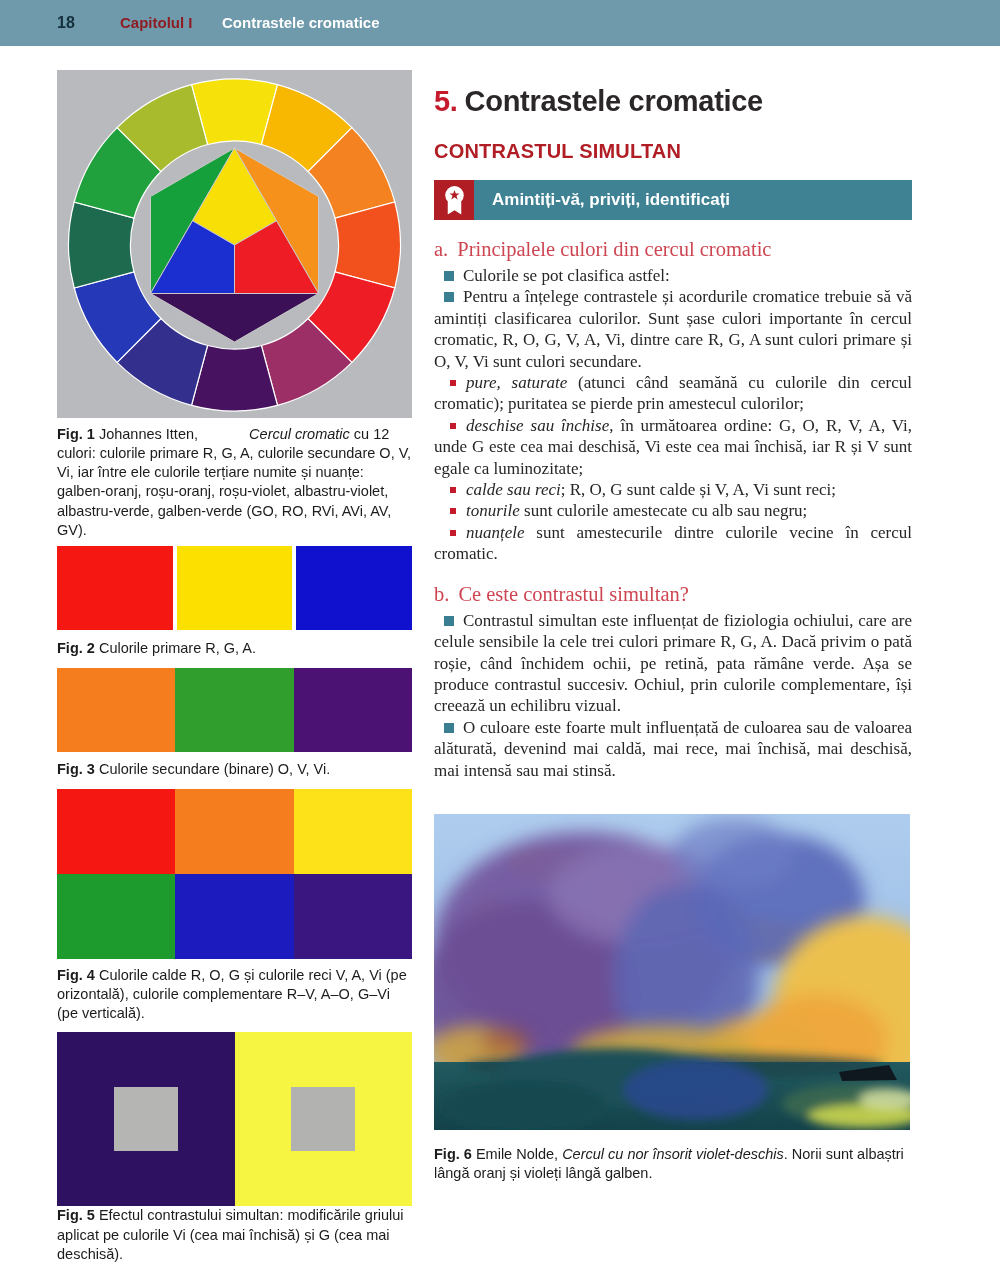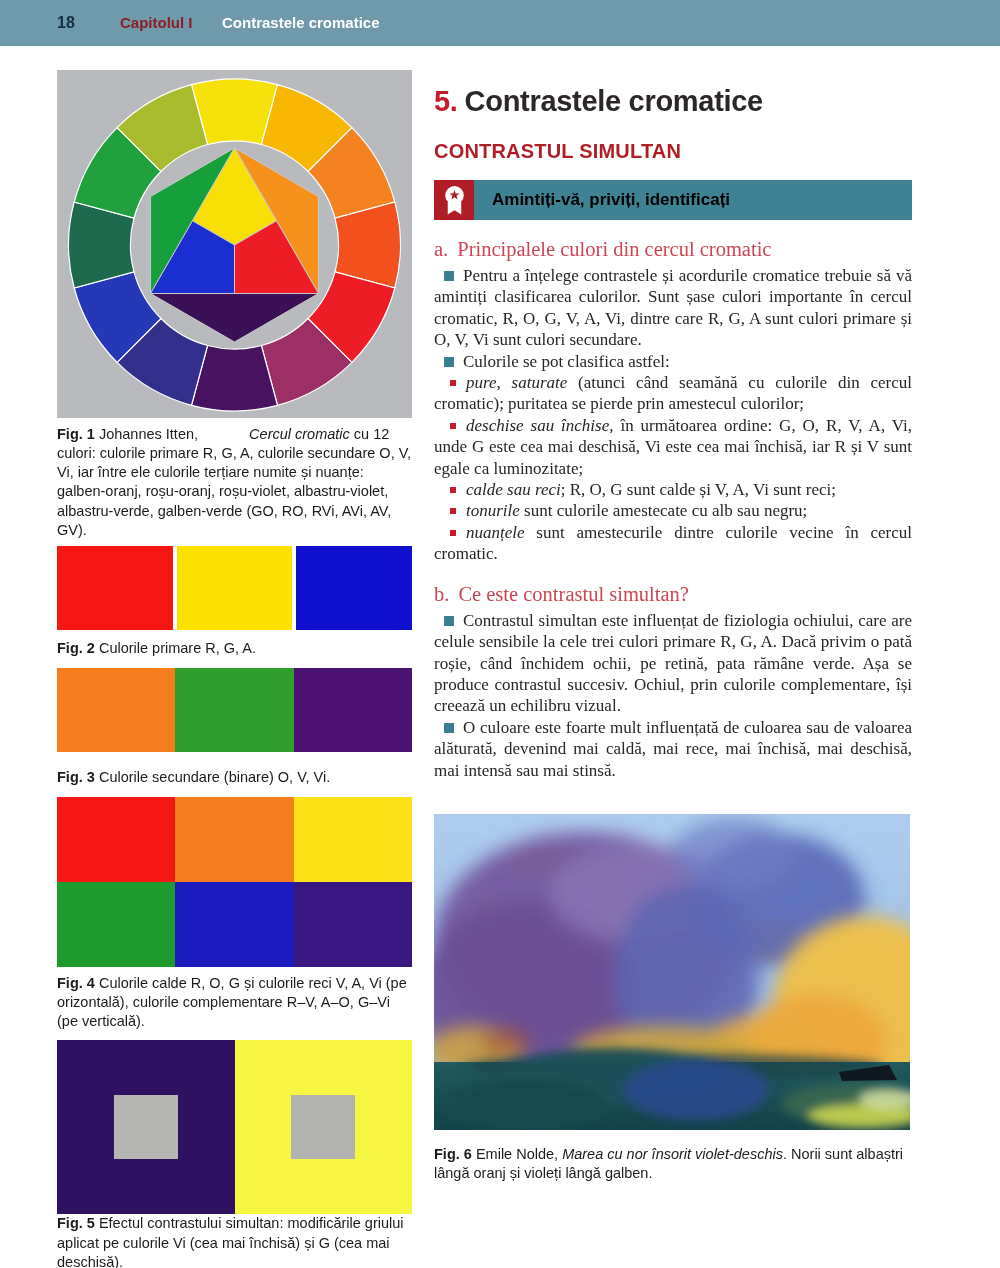--- a/index.html
+++ b/index.html
@@ -17,39 +17,39 @@
   .leftcol{position:absolute;left:57px;top:70px;width:355px}
   .caption{font-size:14.5px;line-height:1.32;color:#1c1c1c}
   .caption strong{font-weight:bold}
   .fig1{width:355px;height:348px;display:block}
   .cap1{margin-top:7px}
   .bars{display:flex;height:84px}
   .bars div{flex:1}
   .fig2{margin-top:6px;gap:4px}
   .cap2{margin-top:9px}
   .fig3{margin-top:10px;gap:0}
-  .cap3{margin-top:16px}
+  .cap3{margin-top:8px}
   .fig4{margin-top:10px}
   .fig4 .row{display:flex;height:85px}
   .fig4 .row div{flex:1}
   .cap4{margin-top:7px}
   .fig5{margin-top:9px;height:174px;display:flex}
   .panel{flex:1;position:relative}
   .panel .sq{position:absolute;width:64px;height:64px;left:50%;top:50%;transform:translate(-50%,-50%)}
   .cap5{}
 
   
   .rightcol{position:absolute;left:434px;top:70px;width:478px}
   h1{margin:14px 0 0;font-size:29px;line-height:34px;letter-spacing:-0.3px;
      color:#2b2627;font-weight:bold}
   h1 .num{color:#c41a2c;margin-right:7px}
   h2{margin:22px 0 0;font-size:20px;line-height:23px;color:#b11d24;letter-spacing:0.2px}
   .banner{margin-top:17px;height:40px;display:flex;align-items:stretch}
   .ibox{width:40px;flex:0 0 40px;display:flex;align-items:center;justify-content:center}
-  .blabel{color:#000000;font-weight:bold;font-size:17px;padding-left:18px;align-self:center}
+  .blabel{color:#ffffff;font-weight:bold;font-size:17px;padding-left:18px;align-self:center}
   h3{margin:18px 0 4px;font-family:"Liberation Serif",serif;font-weight:normal;
      font-size:20.5px;line-height:23px;color:#ce4552}
   h3 .letter{margin-right:9px}
   .paras{font-family:"Liberation Serif",serif;font-size:17px;line-height:21.4px;
          text-align:justify;color:#262626}
   .paras p{margin:0}
   .paras p.main{text-indent:10px}
   .paras p.sub{text-indent:16px}
   .bullet-main{display:inline-block;width:10px;height:10px;background:#3a7f91;margin-right:9px}
   .bullet-sub{display:inline-block;width:6px;height:6px;background:#c41a2c;margin-right:10px;vertical-align:2px}
@@ -149,22 +149,22 @@
         <path d="M14,5.5 L15.29,9.22 L19.23,9.3 L16.09,11.68 L17.23,15.45 L14,13.2 L10.77,15.45 L11.91,11.68 L8.77,9.3 L12.71,9.22 Z" fill="#b11d24"></path>
       </svg>
     </div>
     <div class="blabel">Amintiți-vă, priviți, identificați</div>
   </div>
 
   <h3>
     <span class="letter">a.</span><span>Principalele culori din cercul cromatic</span>
   </h3>
   <div class="paras">
+      <p class="main"><span class="bullet-main"></span><span>Culorile se pot clasifica astfel:</span></p>
       <p class="main"><span class="bullet-main"></span><span>Pentru a înțelege contrastele și acordurile cromatice trebuie să vă amintiți clasificarea culorilor. Sunt șase culori importante în cercul cromatic, R, O, G, V, A, Vi, dintre care R, G, A sunt culori primare și O, V, Vi sunt culori secundare.</span></p>
-      <p class="main"><span class="bullet-main"></span><span>Culorile se pot clasifica astfel:</span></p>
       <p class="sub"><span class="bullet-sub"></span><span style="font-style: italic;">pure, saturate</span><span> (atunci când seamănă cu culorile din cercul cromatic); puritatea se pierde prin amestecul culorilor;</span></p>
       <p class="sub"><span class="bullet-sub"></span><span style="font-style: italic;">deschise sau închise</span><span>, în următoarea ordine: G, O, R, V, A, Vi, unde G este cea mai deschisă, Vi este cea mai închisă, iar R și V sunt egale ca luminozitate;</span></p>
       <p class="sub"><span class="bullet-sub"></span><span style="font-style: italic;">calde sau reci</span><span>; R, O, G sunt calde și V, A, Vi sunt reci;</span></p>
       <p class="sub"><span class="bullet-sub"></span><span style="font-style: italic;">tonurile</span><span> sunt culorile amestecate cu alb sau negru;</span></p>
       <p class="sub"><span class="bullet-sub"></span><span style="font-style: italic;">nuanțele</span><span> sunt amestecurile dintre culorile vecine în cercul cromatic.</span></p>
     </div>
 
   <h3>
     <span class="letter">b.</span><span>Ce este contrastul simultan?</span>
   </h3>
@@ -219,14 +219,14 @@
       <ellipse cx="240" cy="252" rx="210" ry="13" fill="#173f47" opacity="0.7"></ellipse>
       <ellipse cx="180" cy="262" rx="120" ry="28" fill="#1c4f58"></ellipse>
       <ellipse cx="262" cy="276" rx="72" ry="30" fill="#2b4894" opacity="0.8"></ellipse>
       <ellipse cx="90" cy="292" rx="82" ry="26" fill="#15494f"></ellipse>
       <ellipse cx="420" cy="290" rx="72" ry="20" fill="#3f6b4f" opacity="0.8"></ellipse>
       <ellipse cx="430" cy="302" rx="56" ry="12" fill="#c9d44e" opacity="0.9"></ellipse>
       <ellipse cx="455" cy="285" rx="30" ry="10" fill="#dfe9a8" opacity="0.8"></ellipse>
     </g>
     <path d="M405,258 L455,251 L463,266 L408,267 Z" fill="#10151c" opacity="0.95"></path>
   </svg>
-  <div class="caption cap6"><strong>Fig. 6</strong><span> Emile Nolde, </span><span style="font-style: italic;">Marea cu nor însorit violet-deschis</span><span>. Norii sunt albaștri lângă oranj și violeți lângă galben.</span></div>
+  <div class="caption cap6"><strong>Fig. 6</strong><span> Emile Nolde, </span><span style="font-style: italic;">Cercul cu nor însorit violet-deschis</span><span>. Norii sunt albaștri lângă oranj și violeți lângă galben.</span></div>
 </div>
 
 </body></html>

